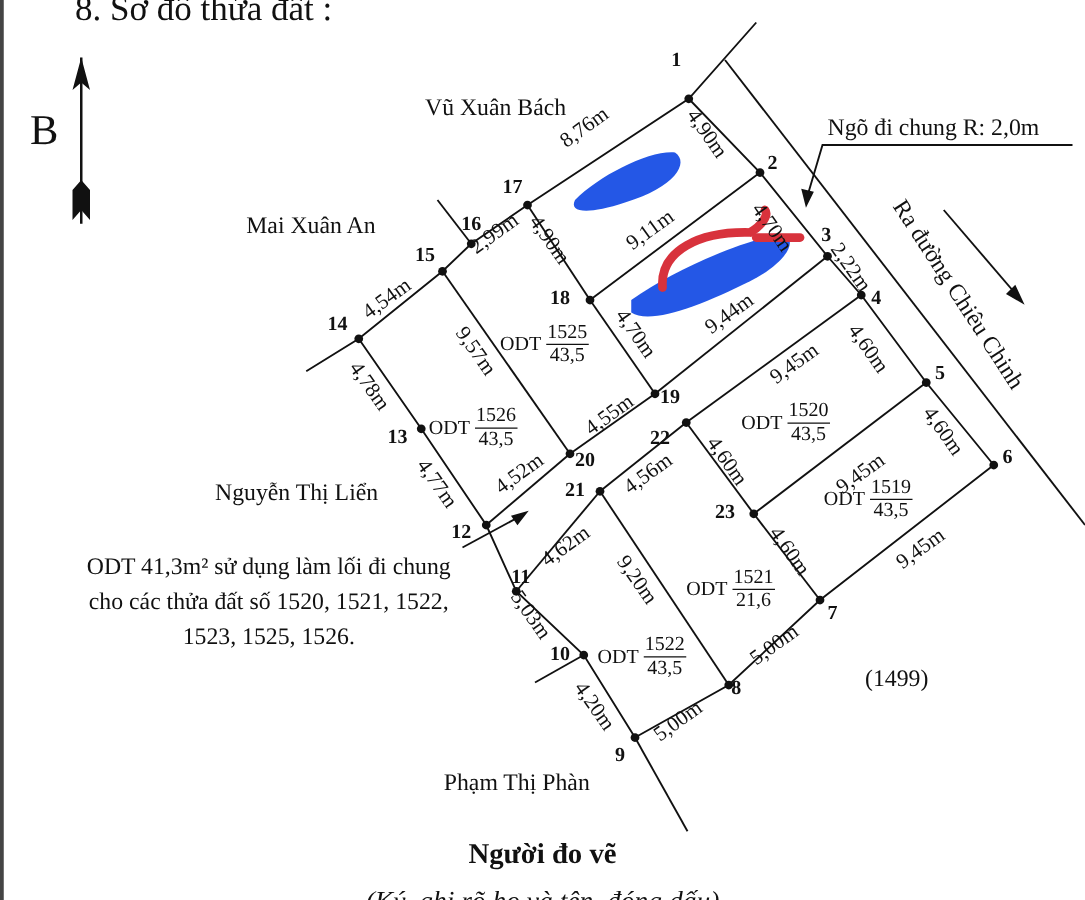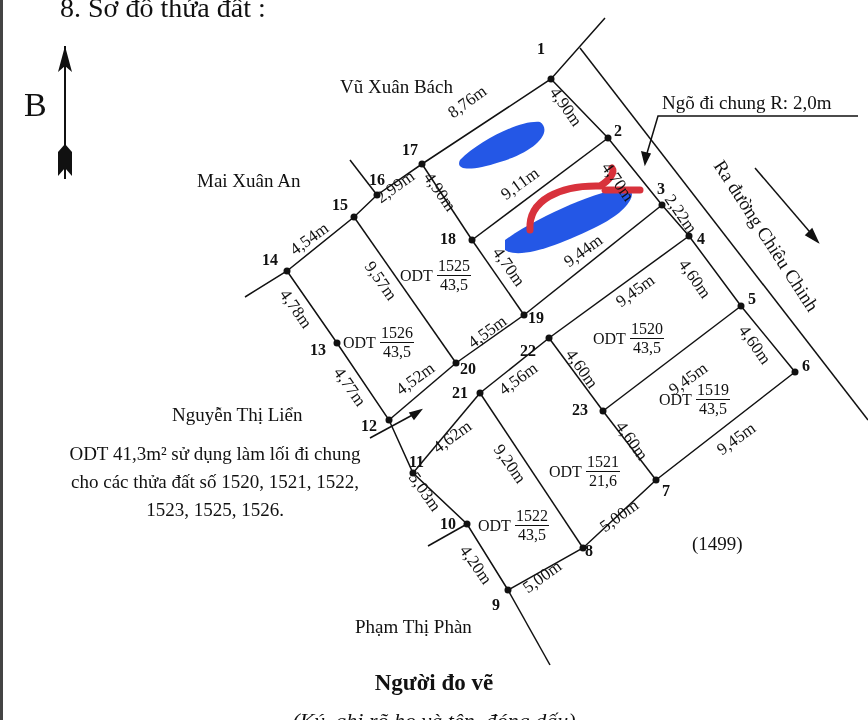--- a/index.html
+++ b/index.html
@@ -105,21 +105,21 @@
   <g>
     <path d="M460,160 C480,140 520,120 540,122 C552,130 540,150 500,162 C470,172 455,170 460,160 Z" fill="#2457e6"></path>
     <path d="M505,240 C540,215 600,190 625,188 C640,190 630,210 600,225 C560,245 520,260 505,250 Z" fill="#2457e6"></path>
     <path d="M530,230 C528,200 560,185 600,186 C610,180 615,172 612,168" stroke="#d8323c" stroke-width="7" fill="none" stroke-linecap="round"></path>
     <path d="M605,190 L640,190" stroke="#d8323c" stroke-width="7" fill="none" stroke-linecap="round"></path>
   </g>
 </svg>
 
 <div class="lbl" style="left:340px;top:76px;">Vũ Xuân Bách</div>
 <div class="lbl" style="left:197px;top:170px;">Mai Xuân An</div>
-<div class="lbl" style="left:172px;top:404px;">Nguyễn Thị Liển</div>
+<div class="lbl" style="left:172px;top:384px;">Nguyễn Thị Liển</div>
 <div class="lbl" style="left:355px;top:616px;">Phạm Thị Phàn</div>
 <div class="lbl" style="left:692px;top:533px;">(1499)</div>
 
 <div class="lbl" style="left:662px;top:92px;">Ngõ đi chung R: 2,0m</div>
 <div class="lbl" style="left:678px;top:225px;transform:rotate(57deg);transform-origin:center center;">Ra đường Chiêu Chinh</div>
 
 <div class="pt" style="left:537px;top:40px;">1</div>
 <div class="pt" style="left:614px;top:122px;">2</div>
 <div class="pt" style="left:657px;top:180px;">3</div>
 <div class="pt" style="left:697px;top:230px;">4</div>

